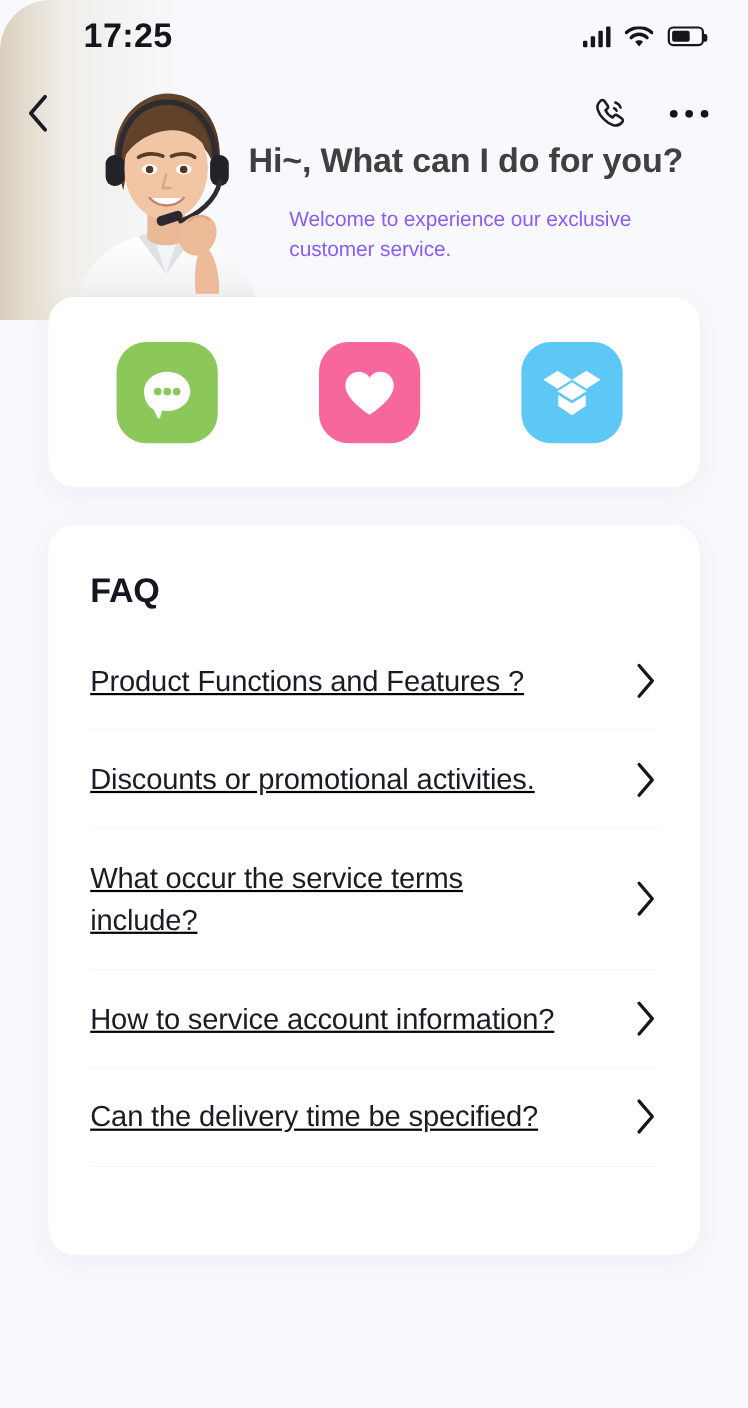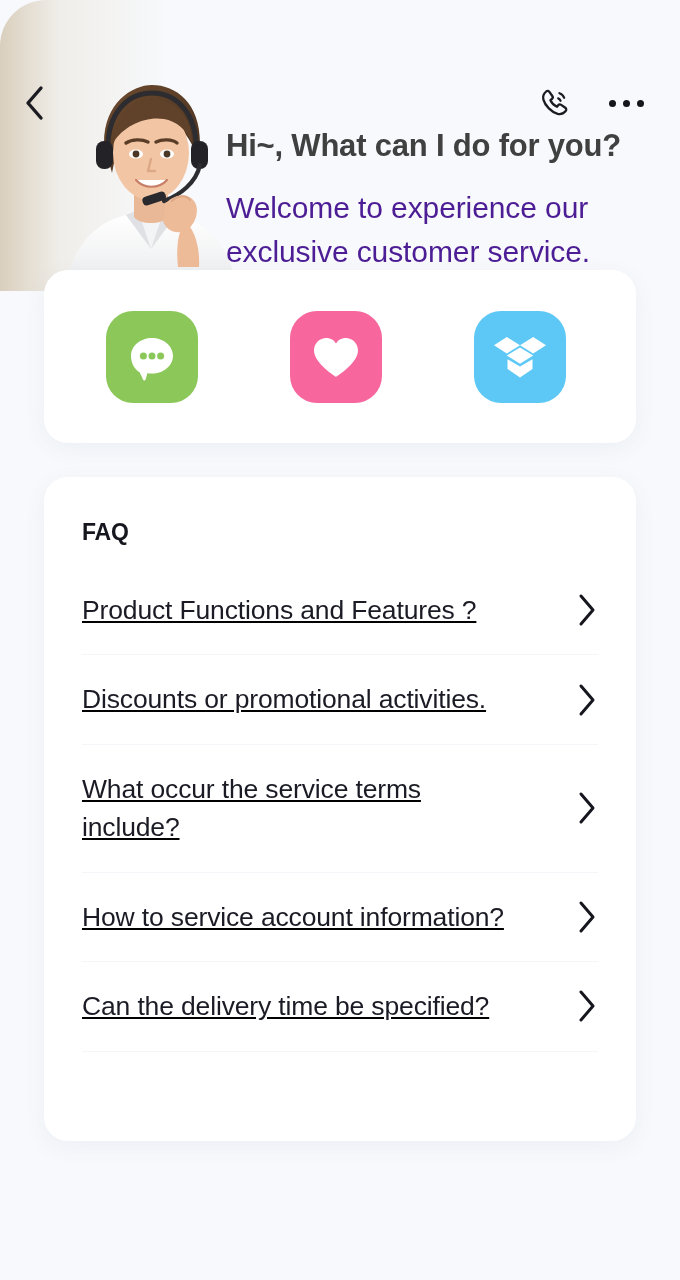--- a/index.html
+++ b/index.html
@@ -142,25 +142,26 @@
   }
   .hero-title {
     font-size: 31px;
     font-weight: 700;
     color: #404040;
     letter-spacing: -0.2px;
     margin-bottom: 22px;
     white-space: nowrap;
   }
   .hero-sub {
-    font-size: 30px;
+    font-size: 19px;
     font-weight: 400;
-    color: #4c1d95;
+    color: #8b5cf6;
     line-height: 1.45;
     letter-spacing: -0.1px;
+    margin-left: 37px;
   }
 
   
   .card {
     position: absolute;
     left: 44px;
     width: 592px;
     background: #ffffff;
     border-radius: 24px;
     box-shadow: 0 6px 22px rgba(90,105,140,0.065);
@@ -186,21 +187,21 @@
     flex: 0 0 auto;
   }
 
   
   .faq-card {
     top: 477px;
     min-height: 664px;
     padding: 42px 0 26px 0;
   }
   .faq-title {
-    font-size: 23px;
+    font-size: 31px;
     font-weight: 700;
     color: #16161f;
     padding: 0 38px;
     letter-spacing: -0.2px;
   }
   .faq-list { margin-top: 20px; text-decoration: underline; }
   .faq-item {
     display: flex;
     align-items: center;
     justify-content: space-between;
@@ -284,20 +285,39 @@
         <path d="M130 150 C136 158 140 174 139 190 L118 190 C116 172 118 158 122 150 Z" fill="#eebb98"></path>
       </g>
     </svg>
 
     <div class="hero-text">
       <div class="hero-title">Hi~, What can I do for you?</div>
       <div class="hero-sub">Welcome to experience our exclusive customer service.</div>
     </div>
   </div>
 
+  <div class="status-bar">
+    <div class="status-time">17:25</div>
+    <div class="status-icons">
+      <span class="sig-bars">
+        <i></i>
+          <i></i>
+          <i></i>
+          <i></i>
+      </span>
+      <svg width="26" height="19" viewBox="0 0 26 19">
+        <path d="M1.5 5.6 C8 -0.4 18 -0.4 24.5 5.6" stroke="#15151c" stroke-width="3.1" fill="none" stroke-linecap="round"></path>
+        <path d="M5.8 10.2 C10 6.2 16 6.2 20.2 10.2" stroke="#15151c" stroke-width="3.1" fill="none" stroke-linecap="round"></path>
+        <path d="M13 18.2 L9.4 13.9 C11.6 12.1 14.4 12.1 16.6 13.9 Z" fill="#15151c"></path>
+      </svg>
+      <span class="batt">
+          <i></i>
+        </span>
+    </div>
+  </div>
 
   <div class="nav-row">
     <div class="nav-left">
       <button class="icon-btn">
         <svg width="26" height="38" viewBox="0 0 26 38">
           <path d="M19 4 L6 19 L19 34" stroke="#1b1b21" stroke-width="3.4" fill="none" stroke-linecap="round" stroke-linejoin="round"></path>
         </svg>
       </button>
     </div>
     <div class="nav-right">

